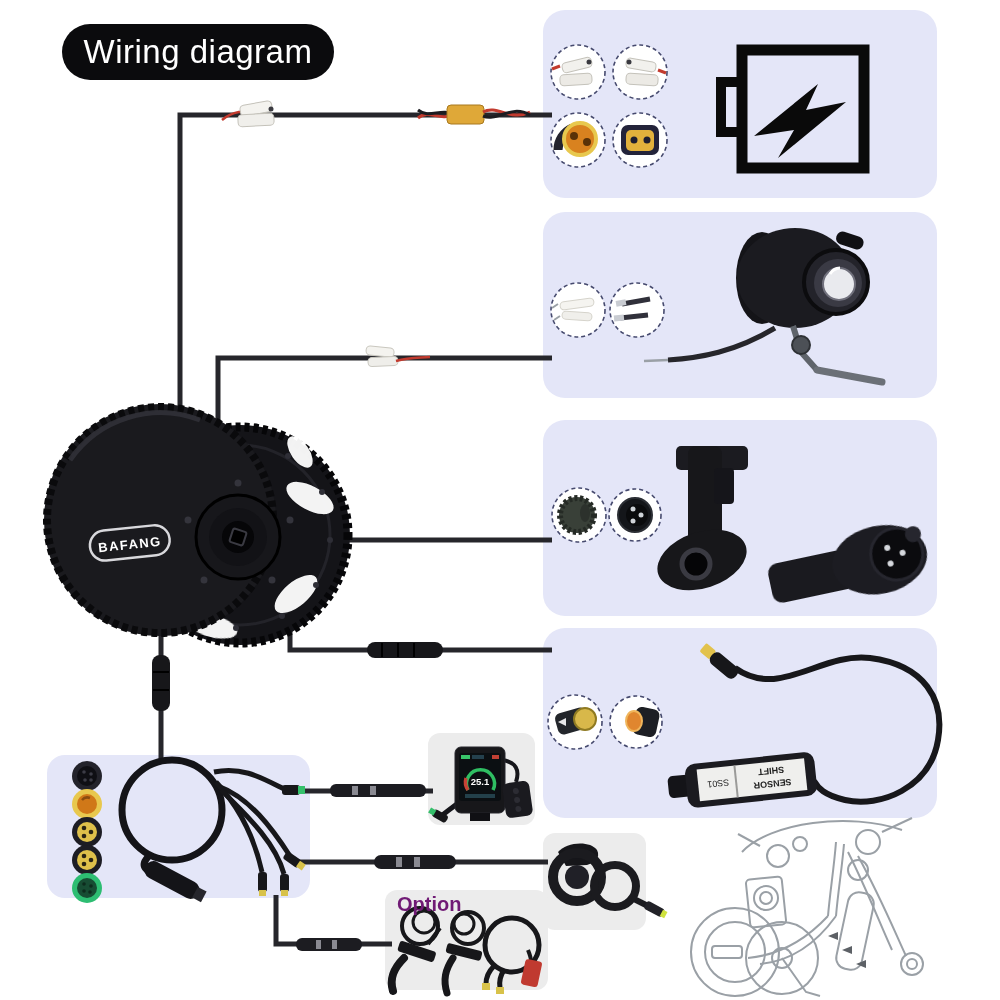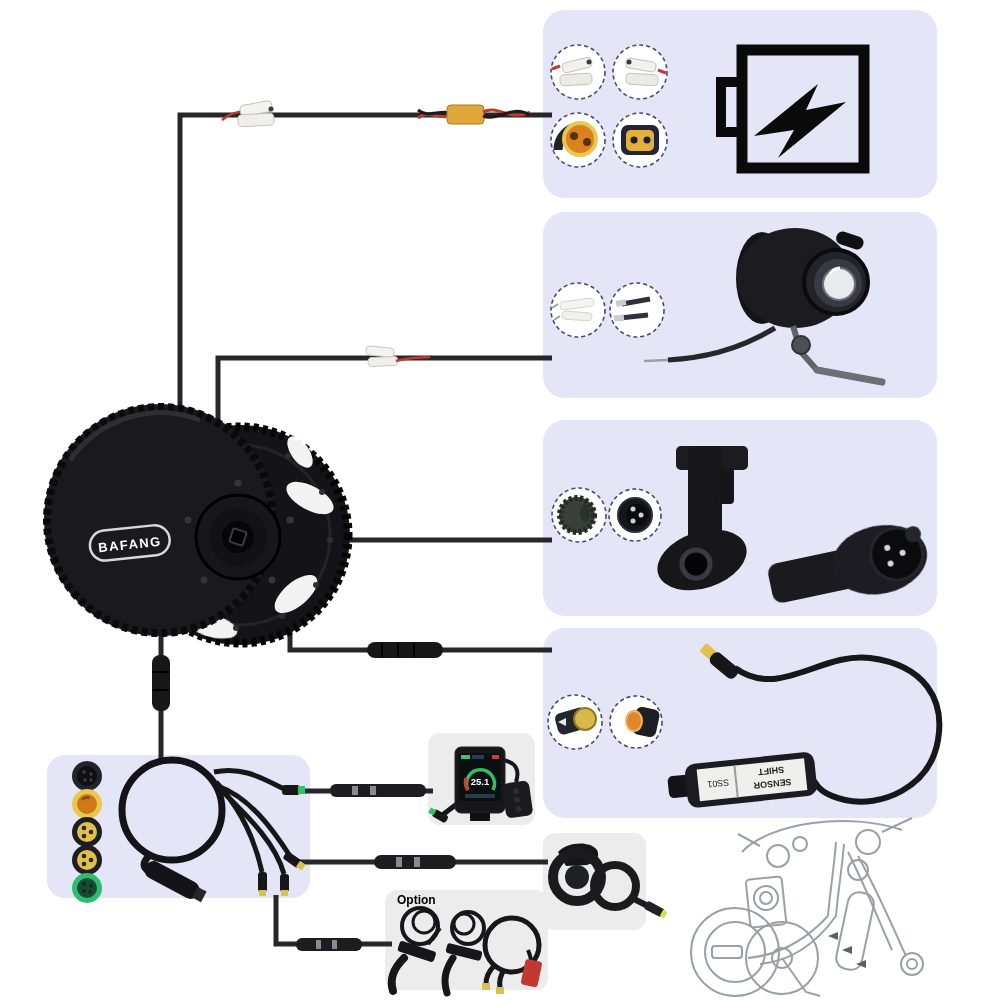--- a/index.html
+++ b/index.html
@@ -16,21 +16,21 @@
   #panel-harness{left:47px;top:755px;width:263px;height:143px;border-radius:18px;}
   #panel-display{left:428px;top:733px;width:107px;height:92px;}
   #panel-throttle{left:543px;top:833px;width:103px;height:97px;}
   #panel-option{left:385px;top:890px;width:163px;height:100px;}
   .title-pill{
     position:absolute;left:62px;top:24px;width:272px;height:56px;border-radius:28px;
     background:var(--c-title-bg,#0b0b0d);color:#fff;display:flex;align-items:center;justify-content:center;
     font-size:33px;font-weight:500;letter-spacing:.5px;z-index:6;
   }
   .option-label{
-    position:absolute;left:397px;top:893px;font-size:12px;font-weight:700;color:#000000;z-index:6;
+    position:absolute;left:397px;top:893px;font-size:20px;font-weight:700;color:#701a75;z-index:6;
   }
   svg.art{position:absolute;left:0;top:0;z-index:5;}
   svg text{font-family:"Liberation Sans",sans-serif;}
 </style>
 </head>
 <body>
 
 <div class="stage">
 
   <div class="panel" id="panel-battery"></div>
@@ -447,15 +447,16 @@
       <circle cx="912" cy="964" r="11"></circle>
       <circle cx="912" cy="964" r="5"></circle>
       <g fill="#5d6166" stroke="none">
         <path d="M 828 936 l 10 -4 v 8 z"></path>
         <path d="M 842 950 l 10 -4 v 8 z"></path>
         <path d="M 856 964 l 10 -4 v 8 z"></path>
       </g>
     </g>
   </svg>
 
+  <div class="title-pill">Wiring diagram</div>
   <div class="option-label">Option</div>
 
 </div>
 
 </body></html>

